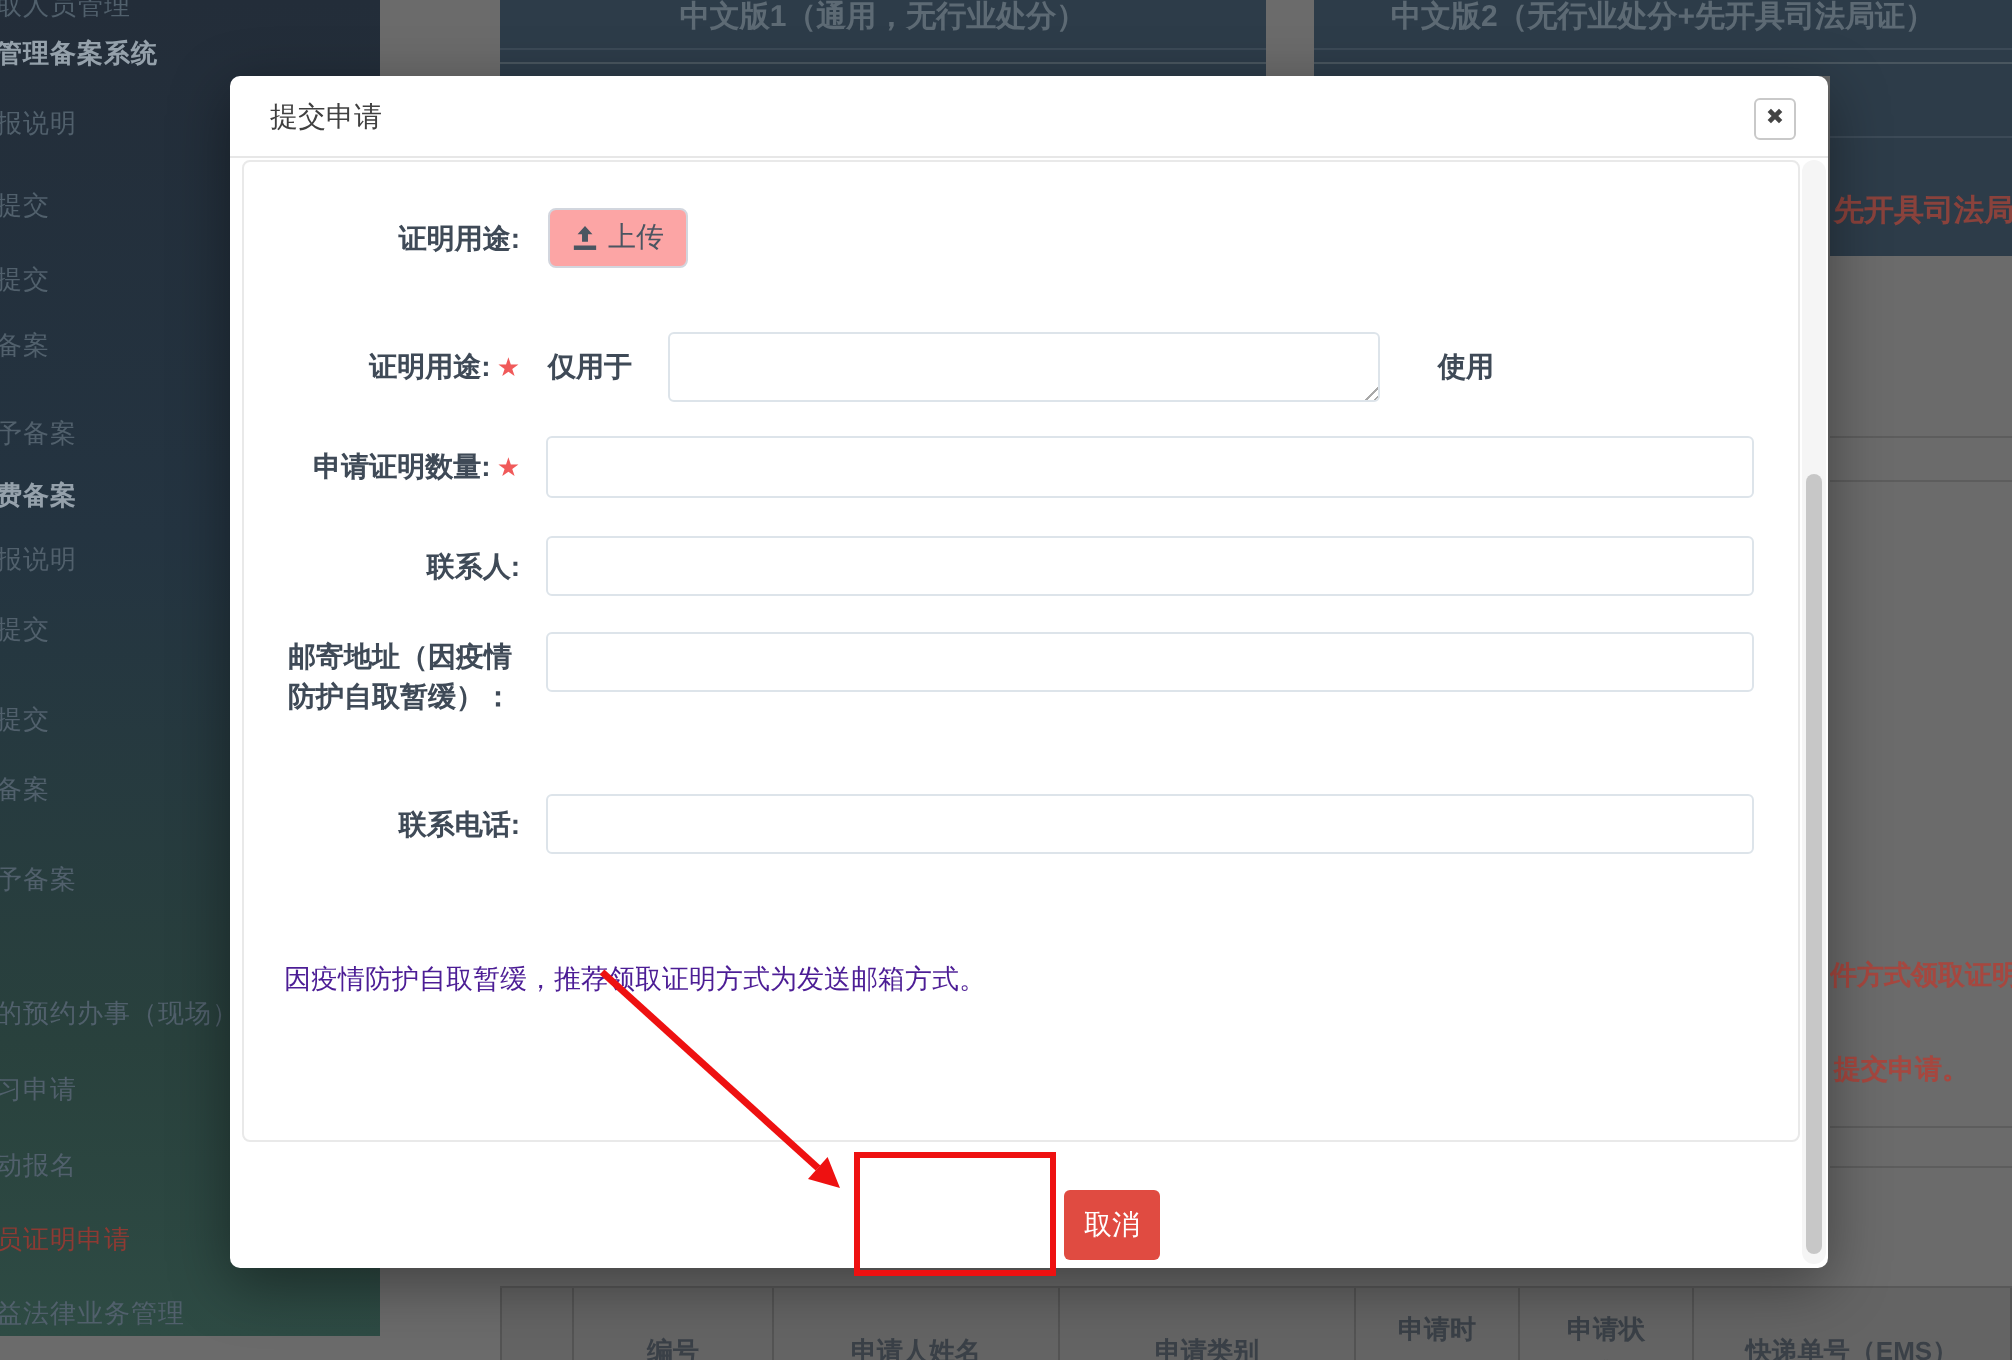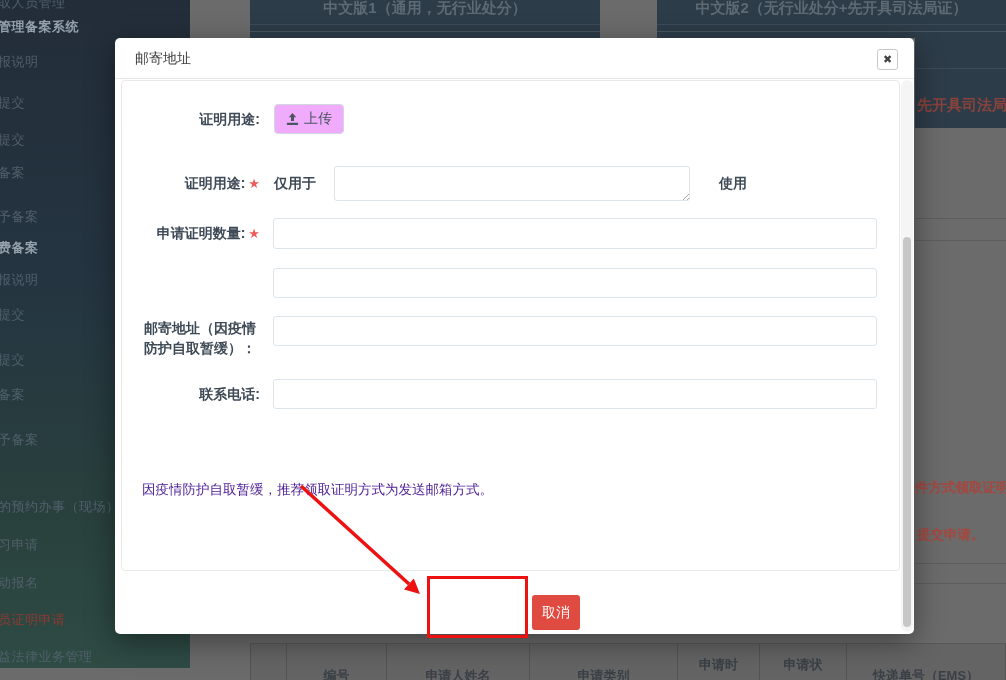--- a/index.html
+++ b/index.html
@@ -13,21 +13,21 @@
 
   
   .sidebar{left:0;top:0;width:190px;height:668px;
     background:linear-gradient(180deg,#232d39 0%,#243441 40%,#29413d 78%,#2e4b44 100%);}
   .side-item{position:absolute;left:-2px;width:200px;height:18px;line-height:18px;
     font-size:13px;letter-spacing:.5px;color:#51606c;white-space:nowrap;cursor:pointer;}
   .side-item.bold{color:#95a1ab;font-weight:bold;}
   .side-item.active{color:#8e3a33;}
 
   .bd-topstrip{left:190px;top:0;width:816px;height:38px;background:#6b6b6b;}
-  .bd-panel1{left:60px;top:0;width:350px;height:38px;background:#2d3c49;}
+  .bd-panel1{left:60px;top:0;width:383px;height:38px;background:#2d3c49;}
   .bd-panel2{left:467px;top:0;width:349px;height:38px;background:#2d3c49;}
   .bd-ptitle{position:absolute;left:0;top:-1px;width:100%;text-align:center;
     font-size:15px;font-weight:bold;color:#5d6a74;white-space:nowrap;overflow:hidden;}
   .hline{position:absolute;left:0;width:100%;height:1px;background:#3c4a57;}
 
   .bd-right{left:915px;top:38px;width:91px;height:642px;background:#6b6b6b;overflow:hidden;}
   .bd-right-dark{position:absolute;left:0;top:0;width:91px;height:90px;background:#2d3c49;}
   .bd-right-dark .hline{background:#3c4a57;}
   .grayline{position:absolute;left:0;width:91px;height:1px;background:#5d5d5d;}
   .frag{position:absolute;white-space:nowrap;font-weight:bold;}
@@ -68,21 +68,21 @@
     border:1px solid #dde4ea;border-radius:3px;background:#fff;padding:0 8px;
     font-size:13px;color:#333;outline:none;font-family:inherit;}
   .tarea{position:absolute;left:212px;top:0;width:356px;height:35px;box-sizing:border-box;
     border:1px solid #dde4ea;border-radius:3px;background:#fff;resize:none;
     font-size:13px;color:#333;outline:none;font-family:inherit;}
   .resize-grip{position:absolute;left:558px;top:25px;width:9px;height:9px;
     background:repeating-linear-gradient(135deg,transparent 0 2px,#a9a9a9 2px 3px);
     clip-path:polygon(100% 0,100% 100%,0 100%);}
 
   .upload-btn{position:absolute;left:152px;top:0;width:70px;height:30px;box-sizing:border-box;
-    border:1px solid #d2d6de;border-radius:4px;background:#f0abfc;cursor:pointer;
+    border:1px solid #d2d6de;border-radius:4px;background:#fca5a5;cursor:pointer;
     display:flex;align-items:center;justify-content:center;gap:5px;
     font-size:14px;color:#4a5561;}
   .upload-btn svg{display:block;}
 
   .modal-notice{position:absolute;left:20px;top:400px;font-size:13.5px;color:#4c1d95;white-space:nowrap;}
 
   .btn{position:absolute;top:557px;height:35px;border:none;border-radius:3px;
     color:#fff;font-size:14px;font-family:inherit;cursor:pointer;line-height:35px;text-align:center;padding:0;}
   .btn-submit{left:326px;width:82px;background:#3c96d6;}
   .btn-cancel{left:417px;width:48px;background:#e04b41;}
@@ -165,21 +165,21 @@
     <div class="bd-th" style="width: 87px;">
       <span class="wrapnarrow">申请状态</span>
     </div>
     <div class="bd-th" style="width: 159px;">
       <span>快递单号（EMS）</span>
     </div>
   </div>
 
 <div class="abs modal">
   <div class="modal-header">
-    <div class="modal-title">邮寄地址</div>
+    <div class="modal-title">提交申请</div>
     <div class="modal-close">✖</div>
   </div>
 
   <div class="form-panel">
 
     <div class="frow" style="top:23px;height:30px">
       <div class="lbl">证明用途:</div>
       <div class="upload-btn">
         <span>
           <svg width="13" height="13" viewBox="0 0 14 14">
@@ -198,29 +198,30 @@
 
     <div class="frow" style="top:85px;height:35px">
       <div class="lbl" style="top:2px"><span>证明用途:</span><span class="star">★</span></div>
       <div class="midlbl" style="left:152px;top:2px">仅用于</div>
       <textarea class="tarea" value="" style=""></textarea>
       <div class="resize-grip"></div>
       <div class="midlbl" style="left:597px;top:2px">使用</div>
     </div>
 
     <div class="frow" style="top:187px;height:30px">
+      <div class="lbl">联系人:</div>
       <input class="tinput" value="" style="">
     </div>
 
     <div class="frow" style="top:235px;height:30px">
       <div class="lbl-multi">邮寄地址（因疫情防护自取暂缓）：</div>
       <input class="tinput" value="" style="">
     </div>
 
-    <div class="frow" style="top:298px;height:30px">
+    <div class="frow" style="top:316px;height:30px">
       <div class="lbl">联系电话:</div>
       <input class="tinput" value="" style="">
     </div>
 
     <div class="modal-notice">因疫情防护自取暂缓，推荐领取证明方式为发送邮箱方式。</div>
   </div>
 
   <button class="btn btn-cancel">取消</button>
 
   <div class="sb-track">

